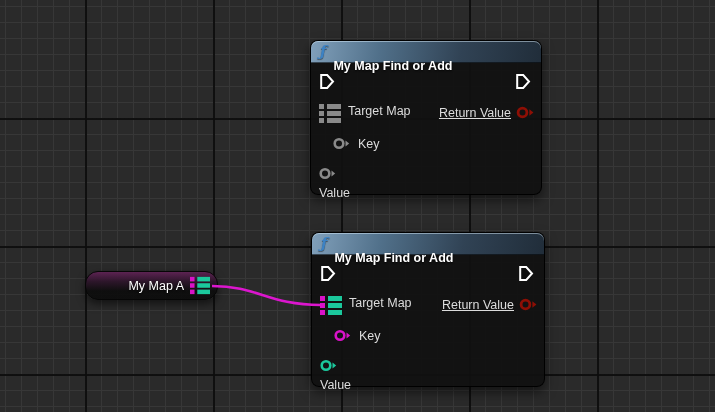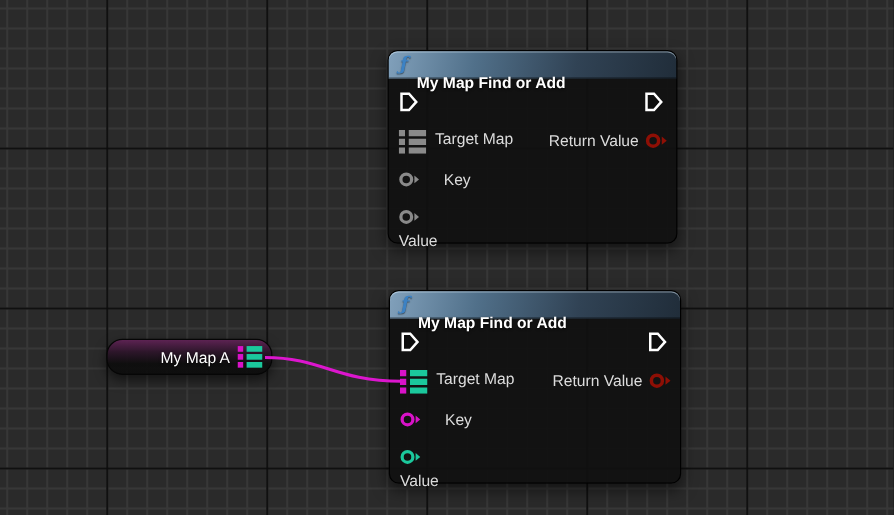--- a/index.html
+++ b/index.html
@@ -34,23 +34,23 @@
   .f-glyph{
     font-family:"DejaVu Serif", serif;font-style:italic;font-weight:bold;
     font-size:15px;color:#3c82c4;line-height:1;margin-top:-2px;
     text-shadow:0 1px 1px rgba(0,0,0,0.5);
   }
   .fnode-title{font-weight:bold;font-size:12.5px;color:#fff;text-shadow:0 1px 2px rgba(0,0,0,0.8);white-space:nowrap;margin-top:28px;}
   .row{position:absolute;display:flex;align-items:flex-start;}
   .row-exec-in{left:8px;top:32px;height:18px;}
   .row-exec-out{right:10px;top:32px;height:18px;}
   .row-target{left:8px;top:63px;height:20px;gap:7px;}
-  .row-key{left:8px;top:96px;height:18px;gap:18px;}
+  .row-key{left:22px;top:96px;height:18px;gap:7px;}
   .row-value{left:8px;top:126px;height:18px;gap:6px;flex-direction:column;}
-  .row-return{right:6px;top:65px;height:16px;gap:5px;}
+  .row-return{right:6px;top:65px;height:16px;gap:5px;text-decoration:underline;}
   .pin-label{color:#dcdcdc;font-size:12.5px;white-space:nowrap;}
   .pin-gray{color:#8a8a8a;}
   .pin-magenta{color:#D912C8;}
   .pin-teal{color:#1BC89C;}
   .pin-red{color:#8E0F05;}
   .map-gray .mi-sq,.map-gray .mi-bar{fill:#8a8a8a;}
   .map-dual .mi-sq{fill:#D912C8;}
   .map-dual .mi-bar{fill:#1BC89C;}
   svg{display:block;}
   .varnode{

